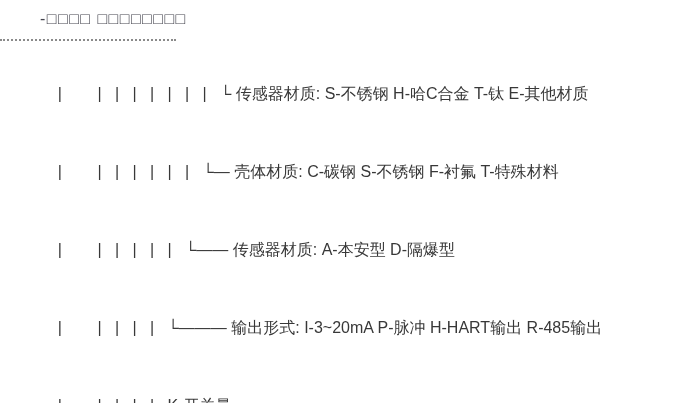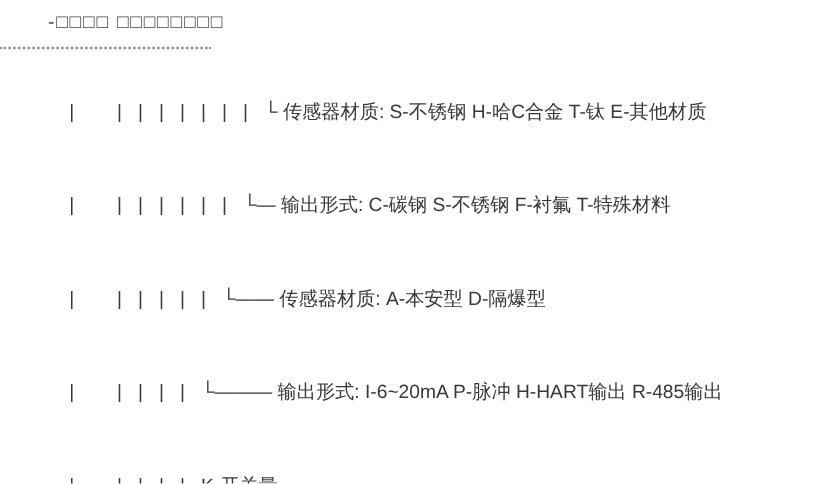--- a/index.html
+++ b/index.html
@@ -53,29 +53,29 @@
 
   <div class="dotted-divider"></div>
 
   <div class="rows">
 
     <div class="row">
       <span class="tree">       |        |   |   |   |   |   |   |   └ </span><span class="label">传感器材质: S-不锈钢 H-哈C合金 T-钛 E-其他材质</span>
     </div>
 
     <div class="row">
-      <span class="tree">       |        |   |   |   |   |   |   └— </span><span class="label">输出形式: C-碳钢 S-不锈钢 F-衬氟 T-特殊材料</span>
+      <span class="tree">       |        |   |   |   |   |   |   └— </span><span class="label">壳体材质: C-碳钢 S-不锈钢 F-衬氟 T-特殊材料</span>
     </div>
 
     <div class="row">
       <span class="tree">       |        |   |   |   |   |   └—— </span><span class="label">传感器材质: A-本安型 D-隔爆型</span>
     </div>
 
     <div class="row">
-      <span class="tree">       |        |   |   |   |   └——— </span><span class="label">输出形式: I-6~20mA P-脉冲 H-HART输出 R-485输出</span>
+      <span class="tree">       |        |   |   |   |   └——— </span><span class="label">输出形式: I-3~20mA P-脉冲 H-HART输出 R-485输出</span>
     </div>
 
     <div class="row">
       <span class="tree">       |        |   |   |   |   </span><span class="label">K-开关量</span>
     </div>
 
   </div>
 </div>
 
 </body></html>

